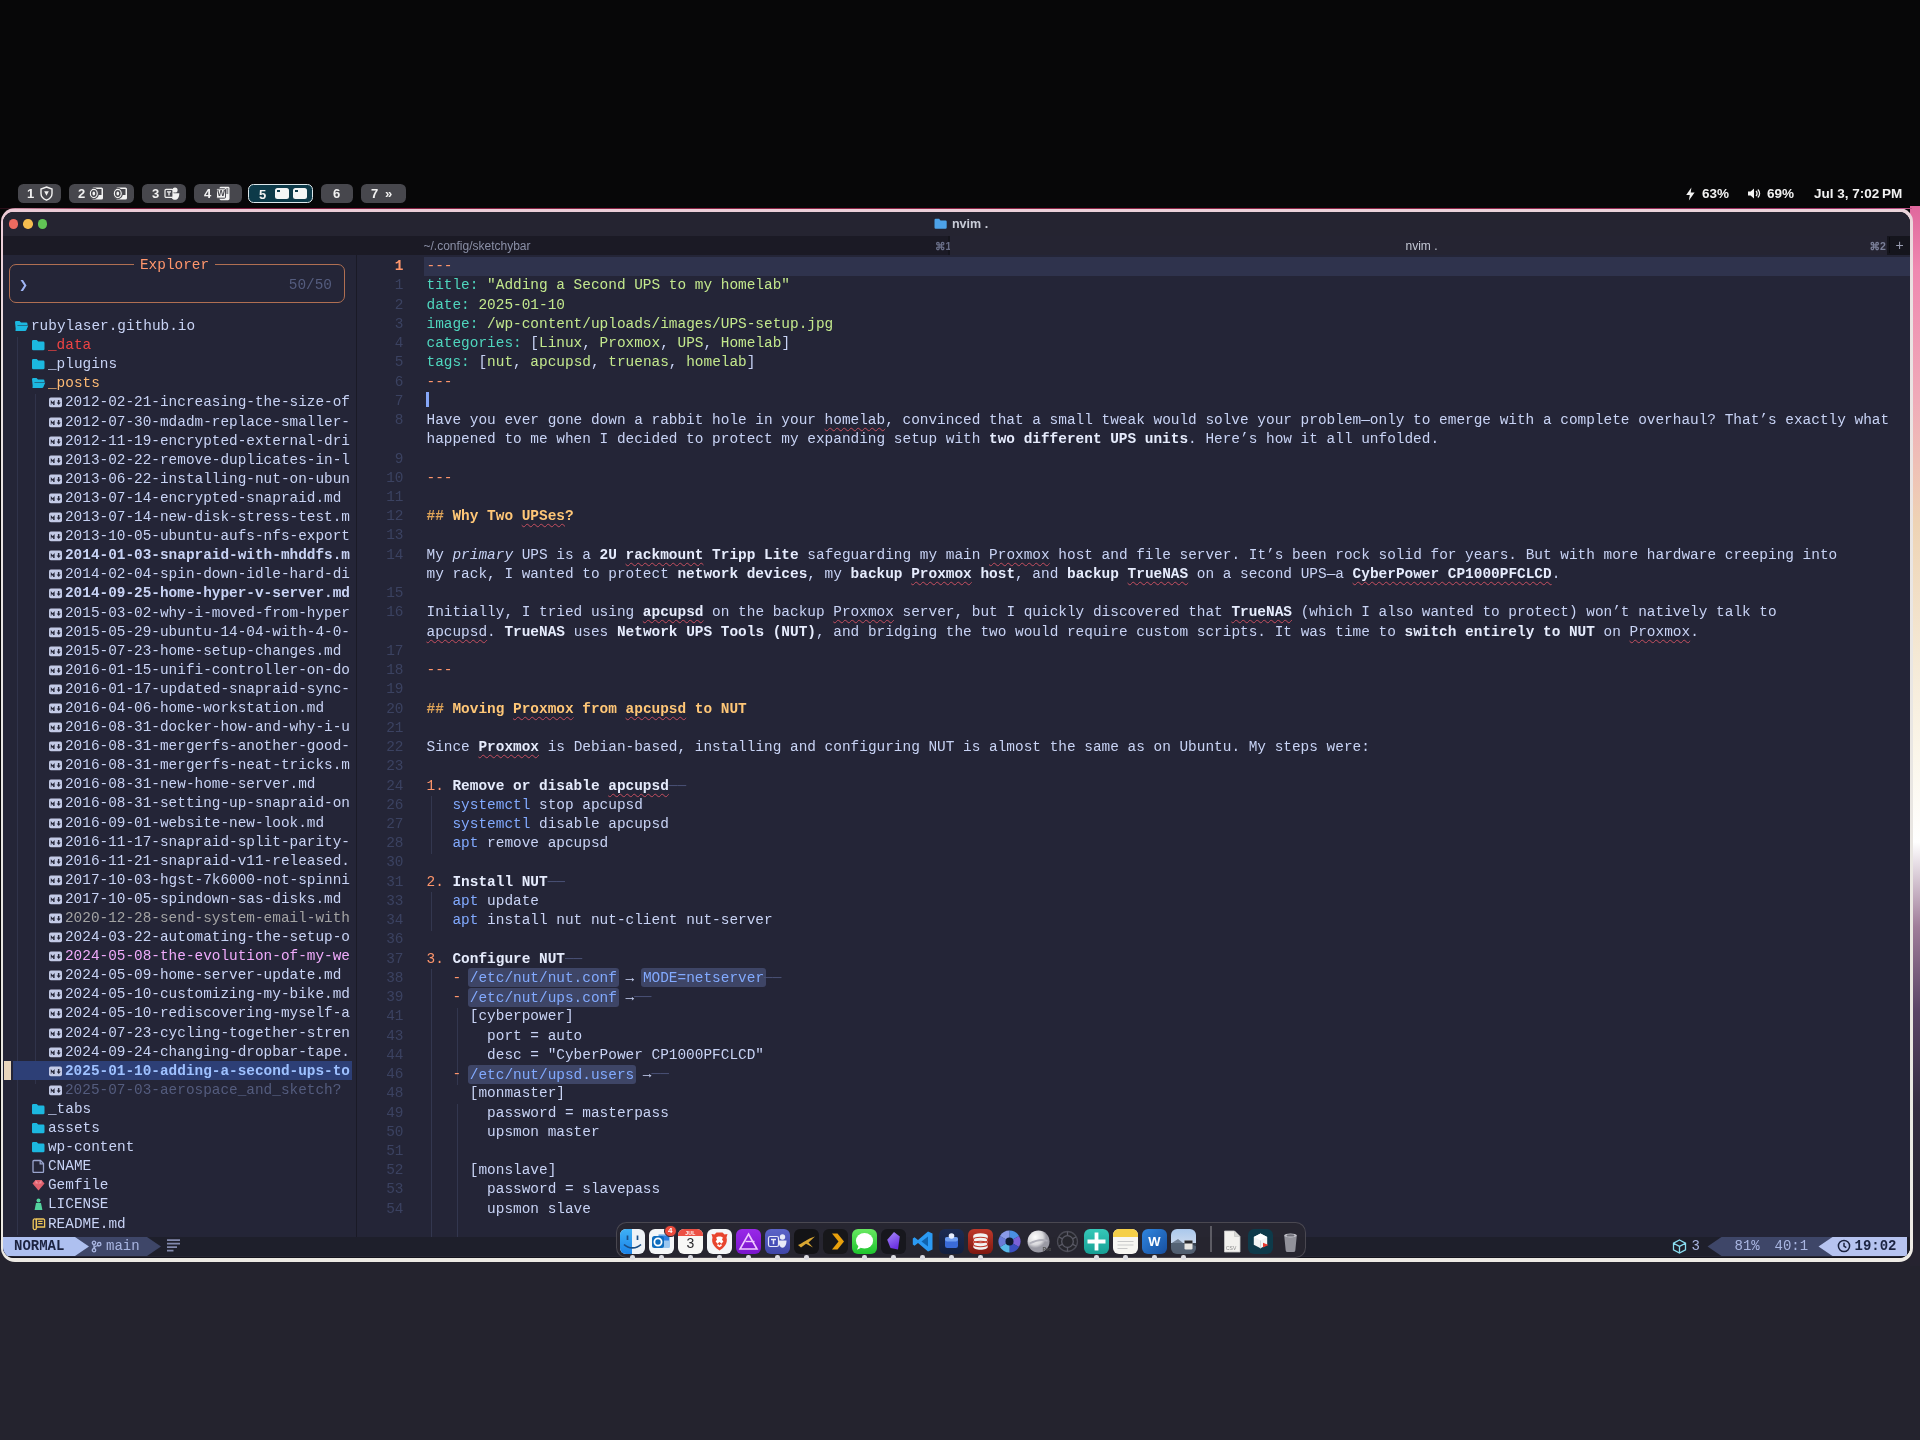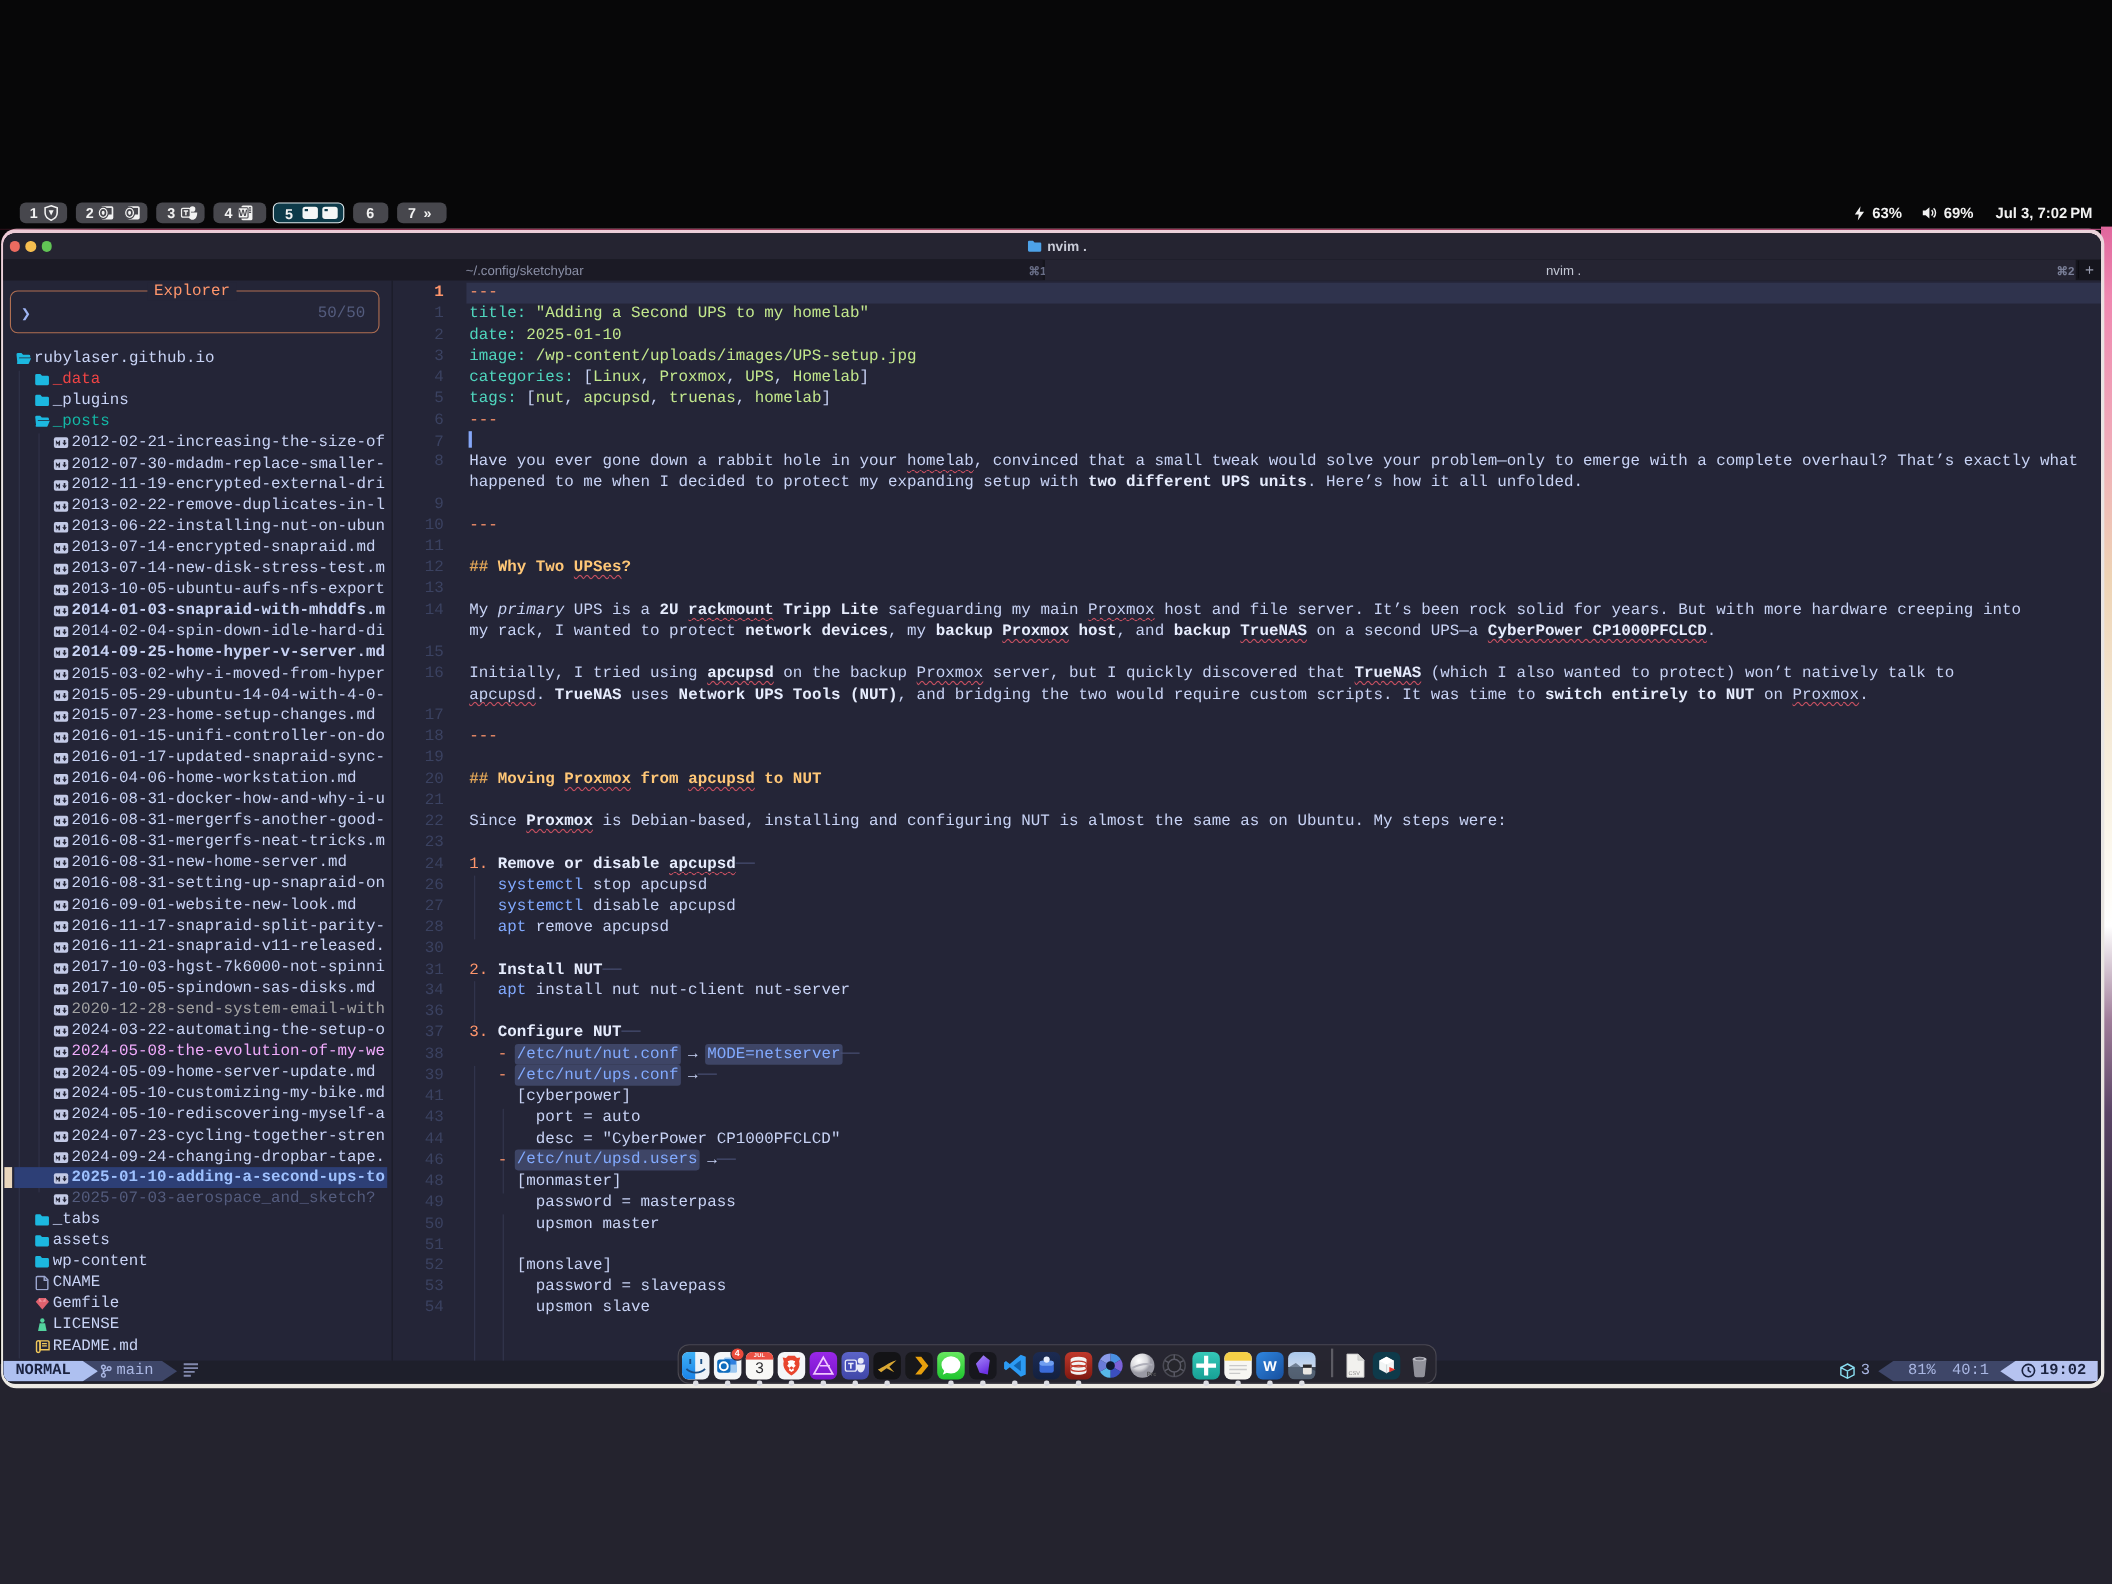--- a/index.html
+++ b/index.html
@@ -127,21 +127,21 @@
             <path d="M1 3.2 a1.3 1.3 0 0 1 1.3 -1.3 h3.2 l1.5 1.7 h5.2 a1.3 1.3 0 0 1 1.3 1.3 v1 h-10 l-1.7 5 z M1.3 11.2 l2 -4.6 h11 l-2 4.6 a1.3 1.3 0 0 1 -1.2 0.8 h-9 a1.1 1.1 0 0 1 -0.8 -0.8 z" fill="#1cb8e0"></path>
           </svg></div><div class="abs" style="left:28.2px;top:0.5px;color:#c8d3f5;font-weight:normal;">rubylaser.github.io</div></div>
       <div class="trow"><div class="abs" style="left:28.2px;top:0;width:15px;height:19.1px;"><svg class="abs" style="top:2.5px;" width="15" height="14" viewBox="0 0 15 14">
             <path d="M1 3.2 a1.3 1.3 0 0 1 1.3 -1.3 h3.4 l1.5 1.7 h5 a1.3 1.3 0 0 1 1.3 1.3 v6 a1.3 1.3 0 0 1 -1.3 1.3 h-9.9 a1.3 1.3 0 0 1 -1.3 -1.3 z" fill="#1cb8e0"></path>
           </svg></div><div class="abs" style="left:45.2px;top:0.5px;color:#ef4444;font-weight:normal;">_data</div></div>
       <div class="trow"><div class="abs" style="left:28.2px;top:0;width:15px;height:19.1px;"><svg class="abs" style="top:2.5px;" width="15" height="14" viewBox="0 0 15 14">
             <path d="M1 3.2 a1.3 1.3 0 0 1 1.3 -1.3 h3.4 l1.5 1.7 h5 a1.3 1.3 0 0 1 1.3 1.3 v6 a1.3 1.3 0 0 1 -1.3 1.3 h-9.9 a1.3 1.3 0 0 1 -1.3 -1.3 z" fill="#1cb8e0"></path>
           </svg></div><div class="abs" style="left:45.2px;top:0.5px;color:#c8d3f5;font-weight:normal;">_plugins</div></div>
       <div class="trow"><div class="abs" style="left:28.2px;top:0;width:15px;height:19.1px;"><svg class="abs" style="top:2.5px;" width="15" height="14" viewBox="0 0 15 14">
             <path d="M1 3.2 a1.3 1.3 0 0 1 1.3 -1.3 h3.2 l1.5 1.7 h5.2 a1.3 1.3 0 0 1 1.3 1.3 v1 h-10 l-1.7 5 z M1.3 11.2 l2 -4.6 h11 l-2 4.6 a1.3 1.3 0 0 1 -1.2 0.8 h-9 a1.1 1.1 0 0 1 -0.8 -0.8 z" fill="#1cb8e0"></path>
-          </svg></div><div class="abs" style="left:45.2px;top:0.5px;color:#14b8a6;font-weight:normal;">_posts</div></div>
+          </svg></div><div class="abs" style="left:45.2px;top:0.5px;color:#fdba74;font-weight:normal;">_posts</div></div>
       <div class="trow"><div class="abs" style="left:45.2px;top:0;width:15px;height:19.1px;"><svg class="abs" style="top:2.5px;" width="15" height="14" viewBox="0 0 15 14">
             <rect x="1" y="2.6" width="13" height="9.6" rx="1.8" fill="#c3cae6"></rect>
             <path d="M2.8 10 V5 l1.9 2.2 L6.6 5 v5 h-1.5 V7.9 l-0.9 1 -0.9 -1 V10 z M9.9 5 h1.5 v2.4 h1.4 l-2.1 2.7 -2.1 -2.7 h1.3 z" fill="#242537"></path>
           </svg></div><div class="abs" style="left:62.2px;top:0.5px;color:#c8d3f5;font-weight:normal;">2012-02-21-increasing-the-size-of</div></div>
       <div class="trow"><div class="abs" style="left:45.2px;top:0;width:15px;height:19.1px;"><svg class="abs" style="top:2.5px;" width="15" height="14" viewBox="0 0 15 14">
             <rect x="1" y="2.6" width="13" height="9.6" rx="1.8" fill="#c3cae6"></rect>
             <path d="M2.8 10 V5 l1.9 2.2 L6.6 5 v5 h-1.5 V7.9 l-0.9 1 -0.9 -1 V10 z M9.9 5 h1.5 v2.4 h1.4 l-2.1 2.7 -2.1 -2.7 h1.3 z" fill="#242537"></path>
           </svg></div><div class="abs" style="left:62.2px;top:0.5px;color:#c8d3f5;font-weight:normal;">2012-07-30-mdadm-replace-smaller-</div></div>
       <div class="trow"><div class="abs" style="left:45.2px;top:0;width:15px;height:19.1px;"><svg class="abs" style="top:2.5px;" width="15" height="14" viewBox="0 0 15 14">
             <rect x="1" y="2.6" width="13" height="9.6" rx="1.8" fill="#c3cae6"></rect>
@@ -343,20 +343,21 @@
       <div class="erow"><span class="nr">20</span><span style="margin-left:23px;"><span style="color:#e0a558;font-weight:bold;">## </span><span class="y">Moving <span class="sq">Proxmox</span> from <span class="sq">apcupsd</span> to NUT</span></span></div>
       <div class="erow"><span class="nr">21</span><span style="margin-left:23px;"></span></div>
       <div class="erow"><span class="nr">22</span><span style="margin-left:23px;">Since <span class="b"><span class="sq">Proxmox</span></span> is Debian-based, installing and configuring NUT is almost the same as on Ubuntu. My steps were:</span></div>
       <div class="erow"><span class="nr">23</span><span style="margin-left:23px;"></span></div>
       <div class="erow"><span class="nr">24</span><span style="margin-left:23px;"><span class="o">1.</span> <span class="b">Remove or disable <span class="sq">apcupsd</span></span><span class="dash">──</span></span></div>
       <div class="erow"><span class="nr">26</span><span style="margin-left:23px;">   <span class="bl">systemctl</span> stop apcupsd</span></div>
       <div class="erow"><span class="nr">27</span><span style="margin-left:23px;">   <span class="bl">systemctl</span> disable apcupsd</span></div>
       <div class="erow"><span class="nr">28</span><span style="margin-left:23px;">   <span class="bl">apt</span> remove apcupsd</span></div>
       <div class="erow"><span class="nr">30</span><span style="margin-left:23px;"></span></div>
       <div class="erow"><span class="nr">31</span><span style="margin-left:23px;"><span class="o">2.</span> <span class="b">Install NUT</span><span class="dash">──</span></span></div>
+      <div class="erow"><span class="nr">33</span><span style="margin-left:23px;">   <span class="bl">apt</span> update</span></div>
       <div class="erow"><span class="nr">34</span><span style="margin-left:23px;">   <span class="bl">apt</span> install nut nut-client nut-server</span></div>
       <div class="erow"><span class="nr">36</span><span style="margin-left:23px;"></span></div>
       <div class="erow"><span class="nr">37</span><span style="margin-left:23px;"><span class="o">3.</span> <span class="b">Configure NUT</span><span class="dash">──</span></span></div>
       <div class="erow"><span class="nr">38</span><span style="margin-left:23px;">   <span class="o">-</span> <span class="cd">/etc/nut/nut.conf</span> → <span class="cd">MODE=netserver</span><span class="dash">──</span></span></div>
       <div class="erow"><span class="nr">39</span><span style="margin-left:23px;">   <span class="o">-</span> <span class="cd">/etc/nut/ups.conf</span> →<span class="dash">──</span></span></div>
       <div class="erow"><span class="nr">41</span><span style="margin-left:23px;">     [cyberpower]</span></div>
       <div class="erow"><span class="nr">43</span><span style="margin-left:23px;">       port = auto</span></div>
       <div class="erow"><span class="nr">44</span><span style="margin-left:23px;">       desc = "CyberPower CP1000PFCLCD"</span></div>
       <div class="erow"><span class="nr">46</span><span style="margin-left:23px;">   <span class="o">-</span> <span class="cd">/etc/nut/upsd.users</span> →<span class="dash">──</span></span></div>
       <div class="erow"><span class="nr">48</span><span style="margin-left:23px;">     [monmaster]</span></div>

